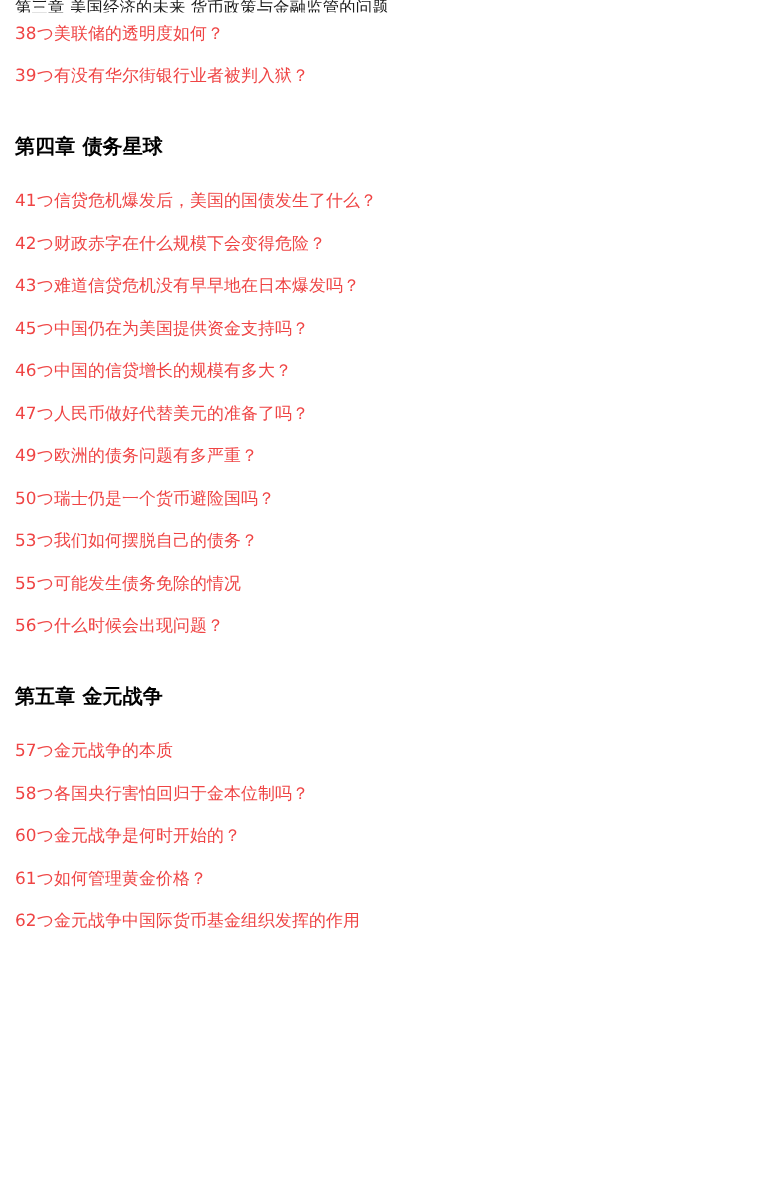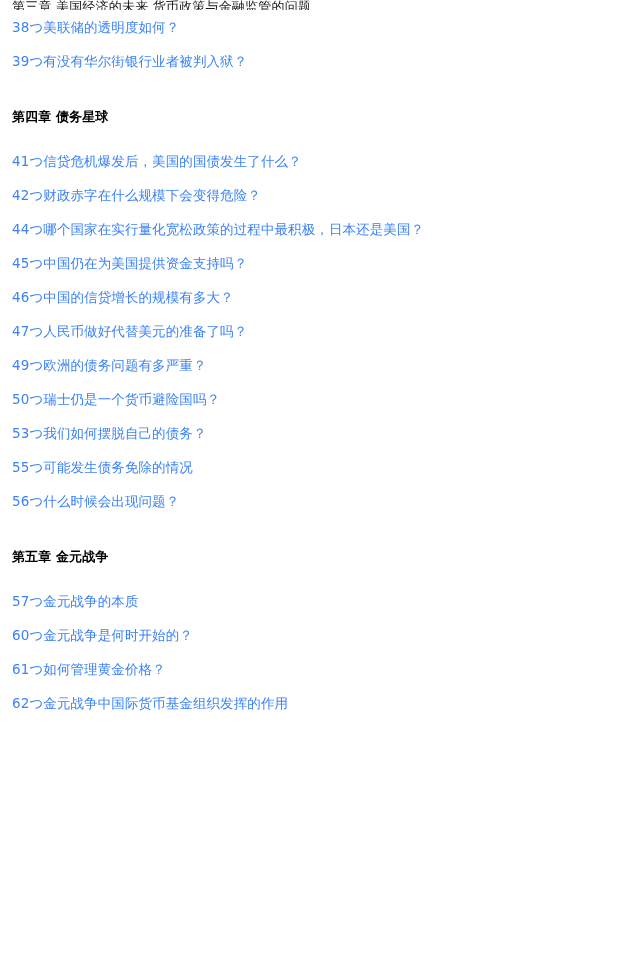--- a/index.html
+++ b/index.html
@@ -34,27 +34,27 @@
     line-height: 13px;
     color: #1a1a1a;
     letter-spacing: 0.2px;
     white-space: nowrap;
   }
   .toc-entry {
     padding-left: 12px;
     font-size: 13.5px;
     line-height: 34px;
     height: 34px;
-    color: #3b82f6;
+    color: #ef4444;
     white-space: nowrap;
     letter-spacing: 0.1px;
   }
   .chapter-heading {
     padding-left: 12px;
-    font-size: 13px;
+    font-size: 16px;
     line-height: 34px;
     height: 34px;
     font-weight: bold;
     color: #000000;
     white-space: nowrap;
     letter-spacing: 0.1px;
   }
   .spacer-large {
     height: 22px;
   }
@@ -69,31 +69,32 @@
   <div class="content">
     <div class="cut-line">第三章 美国经济的未来 货币政策与金融监管的问题</div>
     <div id="toc-body">
         <div class="toc-entry">38つ美联储的透明度如何？</div>
         <div class="toc-entry">39つ有没有华尔街银行业者被判入狱？</div>
         <div class="spacer-large"></div>
         <div class="chapter-heading">第四章 债务星球</div>
         <div class="spacer-small"></div>
         <div class="toc-entry">41つ信贷危机爆发后，美国的国债发生了什么？</div>
         <div class="toc-entry">42つ财政赤字在什么规模下会变得危险？</div>
-        <div class="toc-entry">44つ哪个国家在实行量化宽松政策的过程中最积极，日本还是美国？</div>
+        <div class="toc-entry">43つ难道信贷危机没有早早地在日本爆发吗？</div>
         <div class="toc-entry">45つ中国仍在为美国提供资金支持吗？</div>
         <div class="toc-entry">46つ中国的信贷增长的规模有多大？</div>
         <div class="toc-entry">47つ人民币做好代替美元的准备了吗？</div>
         <div class="toc-entry">49つ欧洲的债务问题有多严重？</div>
         <div class="toc-entry">50つ瑞士仍是一个货币避险国吗？</div>
         <div class="toc-entry">53つ我们如何摆脱自己的债务？</div>
         <div class="toc-entry">55つ可能发生债务免除的情况</div>
         <div class="toc-entry">56つ什么时候会出现问题？</div>
         <div class="spacer-large"></div>
         <div class="chapter-heading">第五章 金元战争</div>
         <div class="spacer-small"></div>
         <div class="toc-entry">57つ金元战争的本质</div>
+        <div class="toc-entry">58つ各国央行害怕回归于金本位制吗？</div>
         <div class="toc-entry">60つ金元战争是何时开始的？</div>
         <div class="toc-entry">61つ如何管理黄金价格？</div>
         <div class="toc-entry">62つ金元战争中国际货币基金组织发挥的作用</div>
       </div>
   </div>
 </div>
 
 </body></html>

